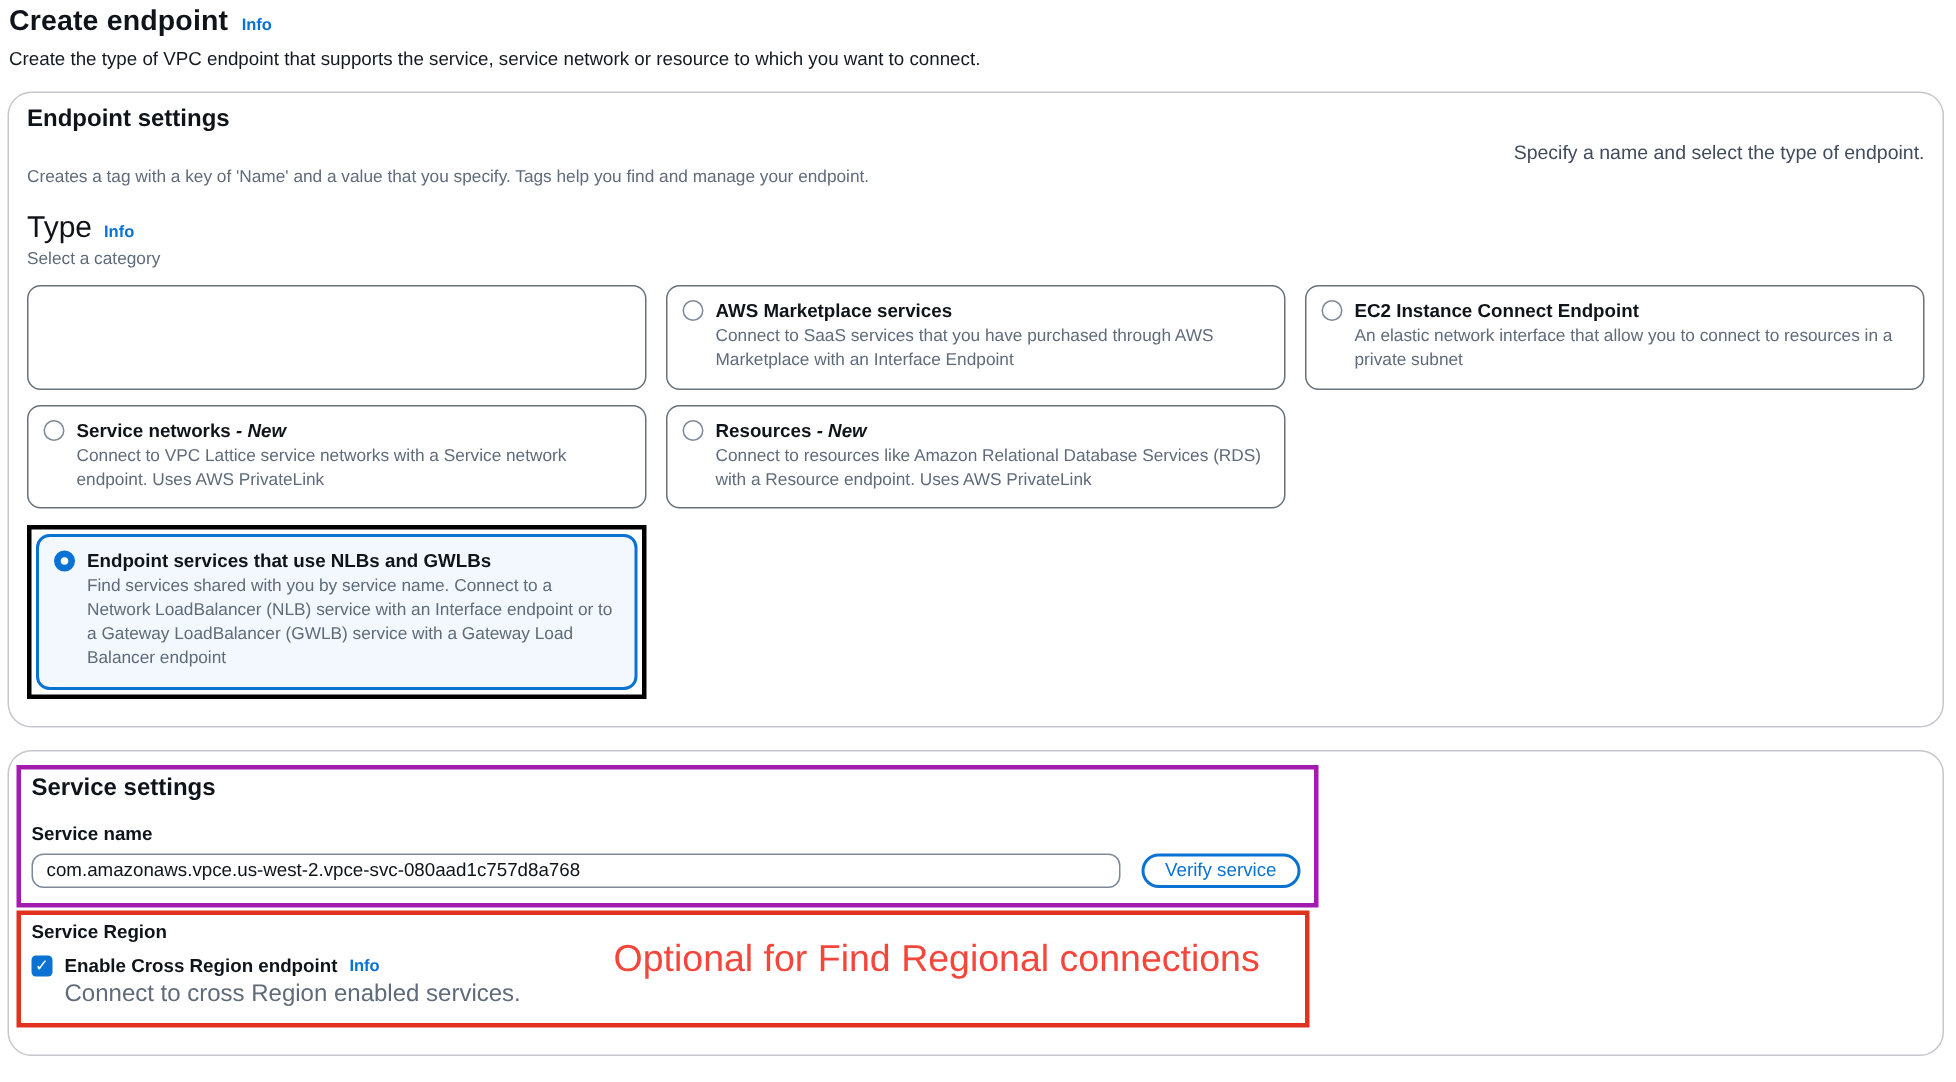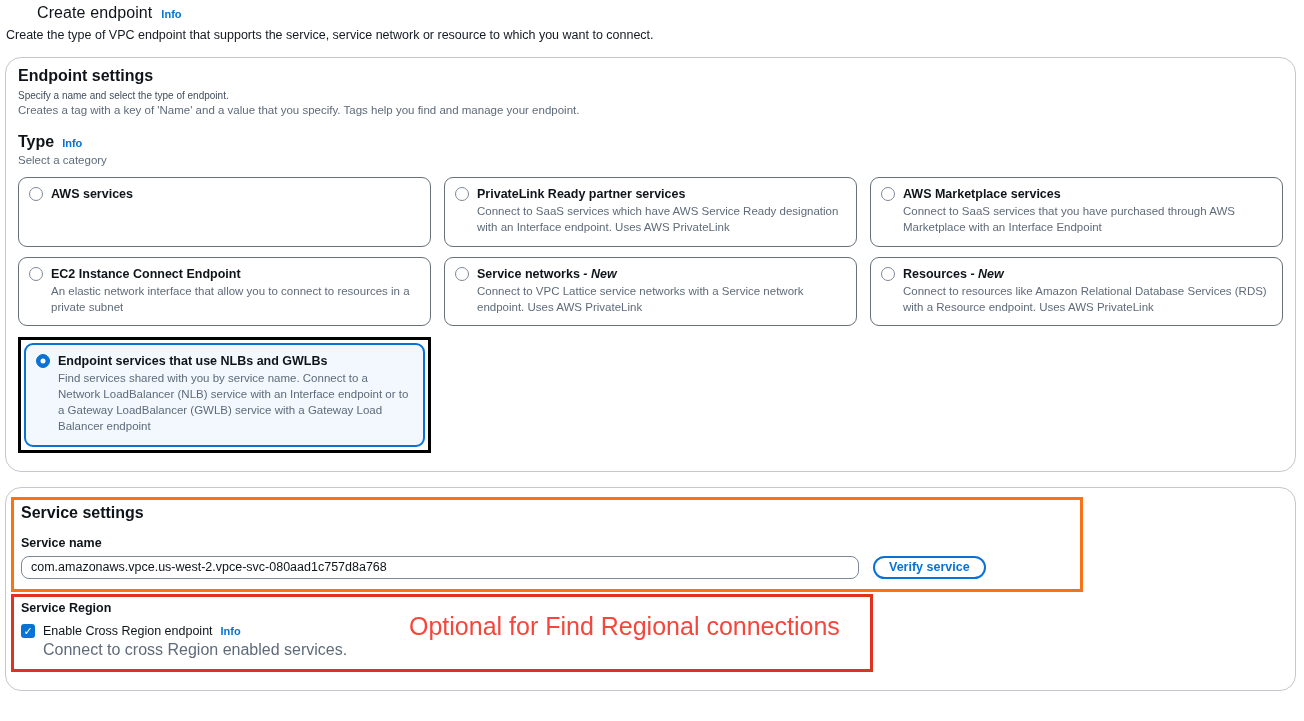--- a/index.html
+++ b/index.html
@@ -7,55 +7,55 @@
   body {
     font-family: "Liberation Sans", "DejaVu Sans", sans-serif;
     color: #0f141a;
     font-size: 12.5px;
   }
   .page { padding: 4px 8px 6px 5px; }
 
   
   .page-header { padding-left: 1px; }
   .title-row { display: flex; align-items: baseline; gap: 9px; }
-  .page-title { font-size: 16px; font-weight: 400; letter-spacing: .1px; margin-left: 31px; }
+  .page-title { font-size: 19px; font-weight: 700; letter-spacing: .1px; }
   .info-link { color: #0972d3; font-size: 11px; font-weight: 700; text-decoration: none; cursor: pointer; }
   .page-desc { font-size: 12.5px; color: #141a22; margin-top: 6px; }
 
   
   .card {
     background: #fff;
     border: 1px solid #c6c6cd;
     border-radius: 16px;
     margin-top: 15px;
     padding: 9px 12px 18px 12px;
   }
   .card-heading { font-size: 16px; font-weight: 700; }
-  .card-subheading { font-size: 10px; color: #414d5c; margin-top: 5px; }
+  .card-subheading { font-size: 13px; color: #414d5c; margin-top: 5px; text-align: right; }
 
   .field-label { font-size: 12.5px; font-weight: 700; margin-top: 14px; }
   .label-optional { font-weight: 400; font-style: italic; color: #5f6b7a; }
   .field-desc { font-size: 11.5px; color: #5f6b7a; margin-top: 3px; }
 
   .text-input {
     display: block;
     width: 838px; height: 23px;
     margin-top: 6px;
     border: 1px solid #7d8998;
     border-radius: 8px;
     padding: 0 9px;
     font-size: 12.5px;
     color: #0f141a;
     font-family: inherit;
     background: #fff;
     outline: none;
   }
 
   .section-heading-row { display: flex; align-items: baseline; gap: 8px; margin-top: 17px; }
-  .section-heading { font-size: 16px; font-weight: 700; }
+  .section-heading { font-size: 20px; font-weight: 400; }
 
   
   .tiles-grid {
     display: grid;
     grid-template-columns: repeat(3, 1fr);
     column-gap: 13px;
     row-gap: 10px;
     margin-top: 11px;
   }
   .tile {
@@ -86,35 +86,35 @@
 
   .anno-black-tile {
     grid-column: 1;
     border: 3px solid #000;
     padding: 3px;
     margin-top: 1px;
   }
 
   
   .anno-black-box {
-    border: 3px solid #f97316;
-    width: 1072px;
+    border: 3px solid #a21caf;
+    width: 868px;
     margin-left: -7px;
     padding: 1px 9px 10px 7px;
   }
   .anno-black-box .card-heading { margin-top: 3px; }
   .input-row { display: flex; align-items: center; gap: 14px; margin-top: 6px; }
   .input-row .text-input { margin-top: 0; }
   .verify-btn {
     height: 23px;
     border: 2px solid #0972d3;
     border-radius: 14px;
     background: #fff;
     color: #0972d3;
-    font-size: 12.5px; font-weight: 700;
+    font-size: 12.5px; font-weight: 400;
     font-family: inherit;
     padding: 0 14px;
     cursor: pointer;
     white-space: nowrap;
   }
 
   .anno-red-box {
     position: relative;
     border: 3px solid #e0321f;
     width: 862px;
@@ -134,21 +134,21 @@
   .checkbox-row { display: flex; align-items: center; gap: 8px; margin-top: 9px; }
   .checkbox {
     width: 14px; height: 14px; flex: 0 0 14px;
     background: #0972d3;
     border-radius: 3px;
     color: #fff;
     font-size: 11px; font-weight: 700;
     line-height: 14px; text-align: center;
     cursor: pointer;
   }
-  .checkbox-label { font-size: 12.5px; font-weight: 400; }
+  .checkbox-label { font-size: 12.5px; font-weight: 700; }
   .checkbox-desc { font-size: 16px; color: #5f6b7a; margin: 3px 0 0 22px; }
 </style>
 </head>
 <body>
 
 <div class="page">
 
   <div class="page-header">
     <div class="title-row">
       <h1 class="page-title">Create endpoint</h1>
@@ -165,33 +165,22 @@
 
     <div class="section-heading-row">
       <h2 class="section-heading">Type</h2>
       <a class="info-link">Info</a>
     </div>
     <div class="field-desc">Select a category</div>
 
     <div class="tiles-grid">
 
       <div class="tile">
-        <div class="tile-title-row">
-          <span class="radio"></span>
-          <span class="tile-title">AWS services</span>
-        </div>
-      </div>
-
-      <div class="tile">
-        <div class="tile-title-row">
-          <span class="radio"></span>
-          <span class="tile-title">PrivateLink Ready partner services</span>
-        </div>
-        <div class="tile-desc">Connect to SaaS services which have AWS Service Ready designation with an Interface endpoint. Uses AWS PrivateLink</div>
-      </div>
+      </div>
+
 
       <div class="tile">
         <div class="tile-title-row">
           <span class="radio"></span>
           <span class="tile-title">AWS Marketplace services</span>
         </div>
         <div class="tile-desc">Connect to SaaS services that you have purchased through AWS Marketplace with an Interface Endpoint</div>
       </div>
 
       <div class="tile">

